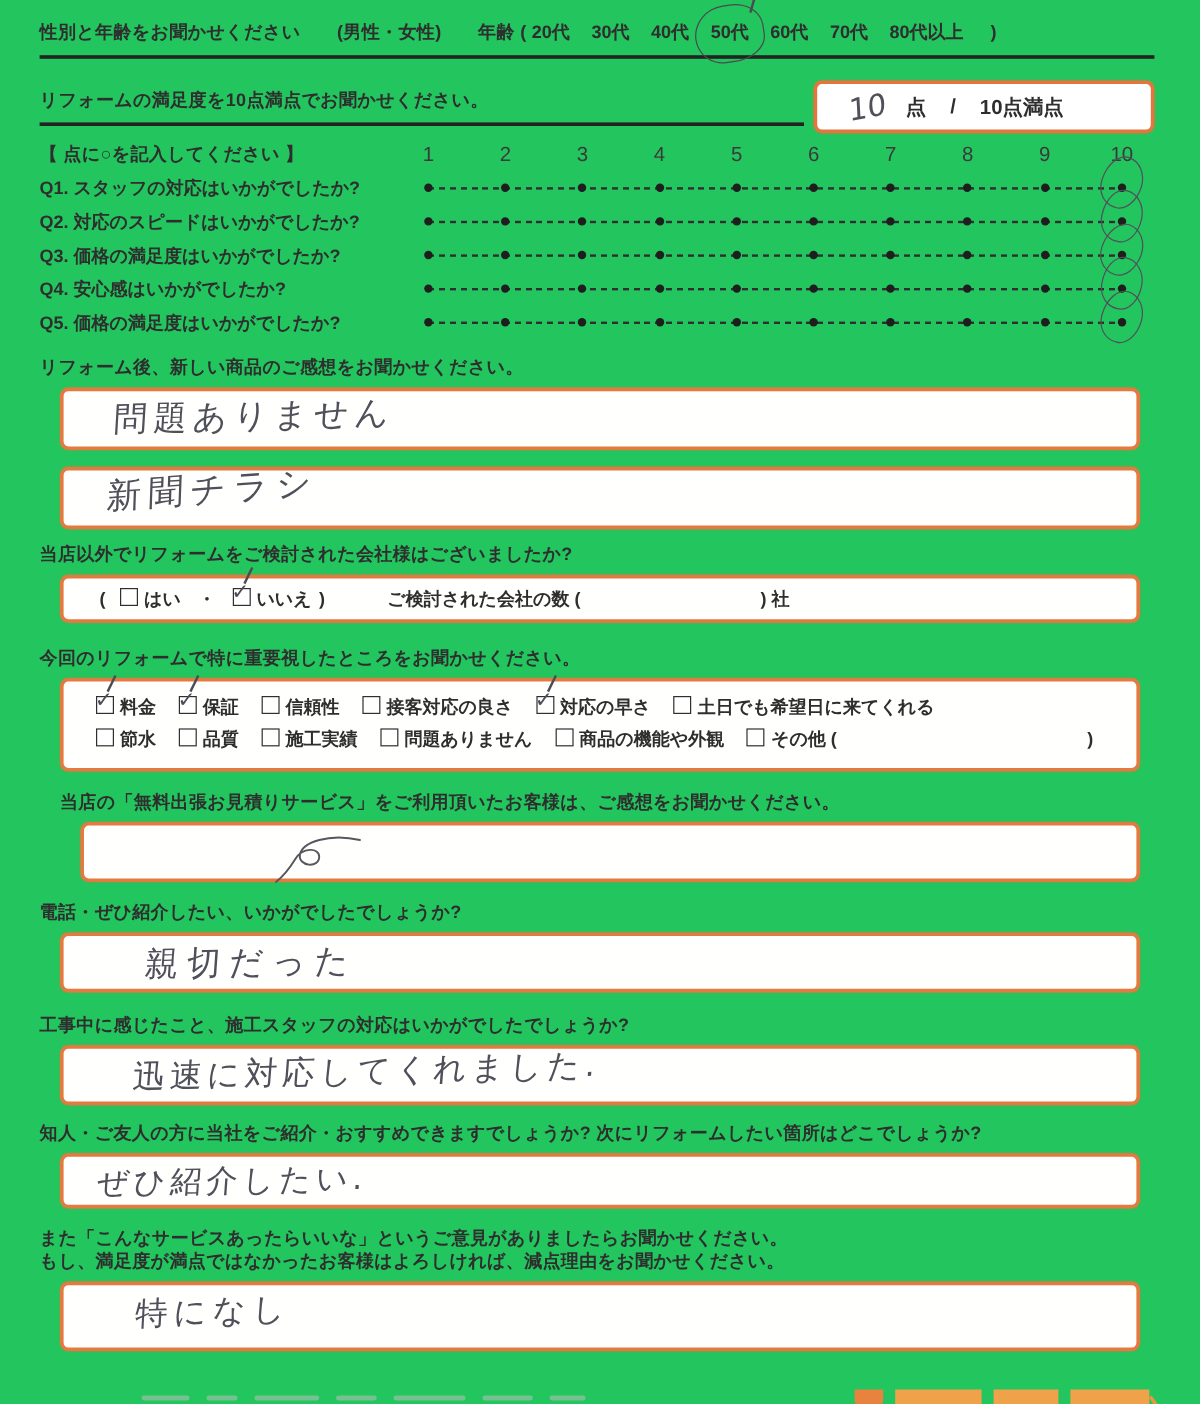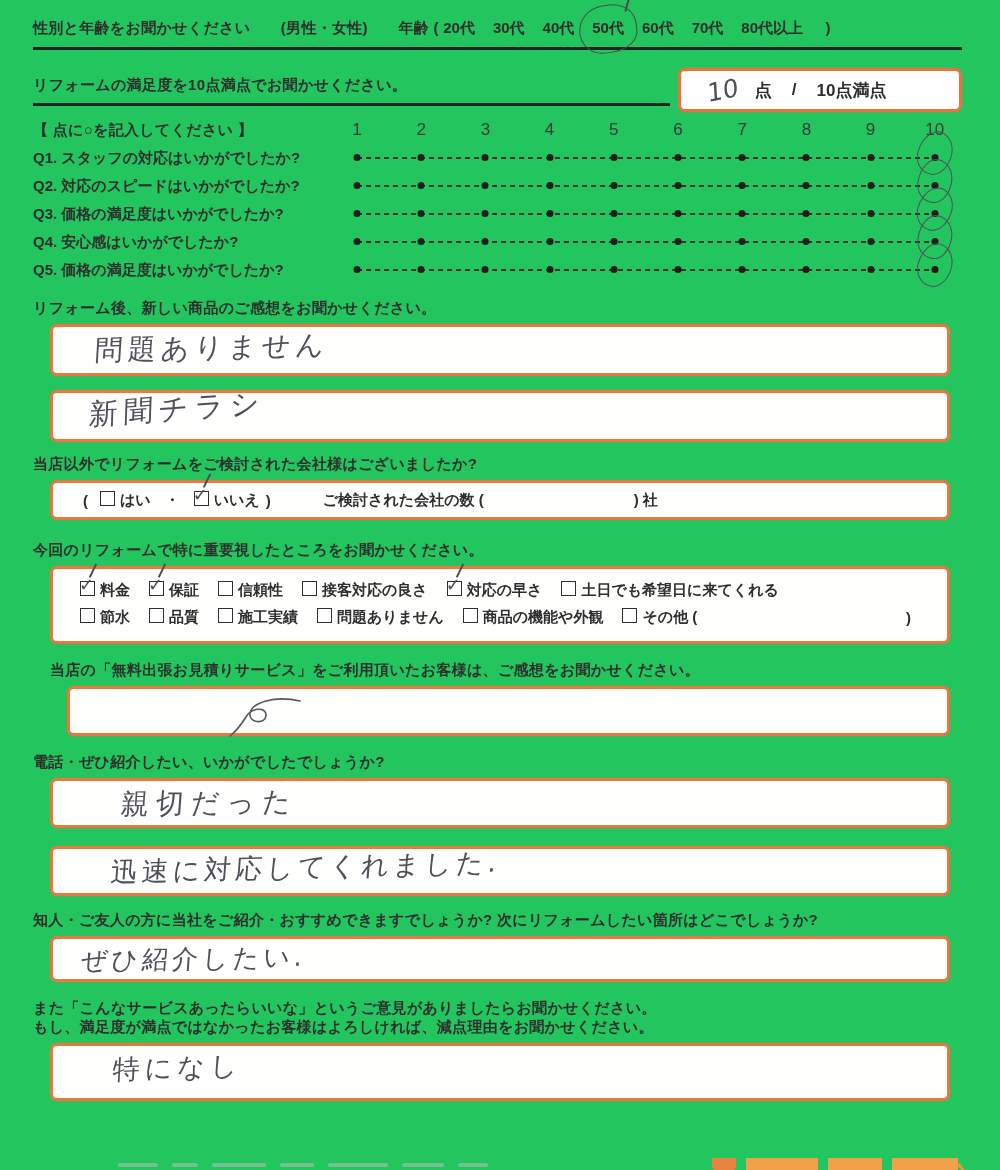--- a/index.html
+++ b/index.html
@@ -323,20 +323,21 @@
     </div>
 
     <div class="sec" style="margin-top:16px;">
       <div class="lbl">電話・ぜひ紹介したい、いかがでしたでしょうか?</div>
       <div class="obox bphone">
         <div class="hand ans">親切だった</div>
       </div>
     </div>
 
     <div class="sec" style="margin-top:18px;">
+      <div class="lbl">工事中に感じたこと、施工スタッフの対応はいかがでしたでしょうか?</div>
       <div class="obox bcon">
         <div class="hand ans">迅速に対応してくれました.</div>
       </div>
     </div>
 
     <div class="sec">
       <div class="lbl">知人・ご友人の方に当社をご紹介・おすすめできますでしょうか? 次にリフォームしたい箇所はどこでしょうか?</div>
       <div class="obox bref">
         <div class="hand ans">ぜひ紹介したい.</div>
       </div>

